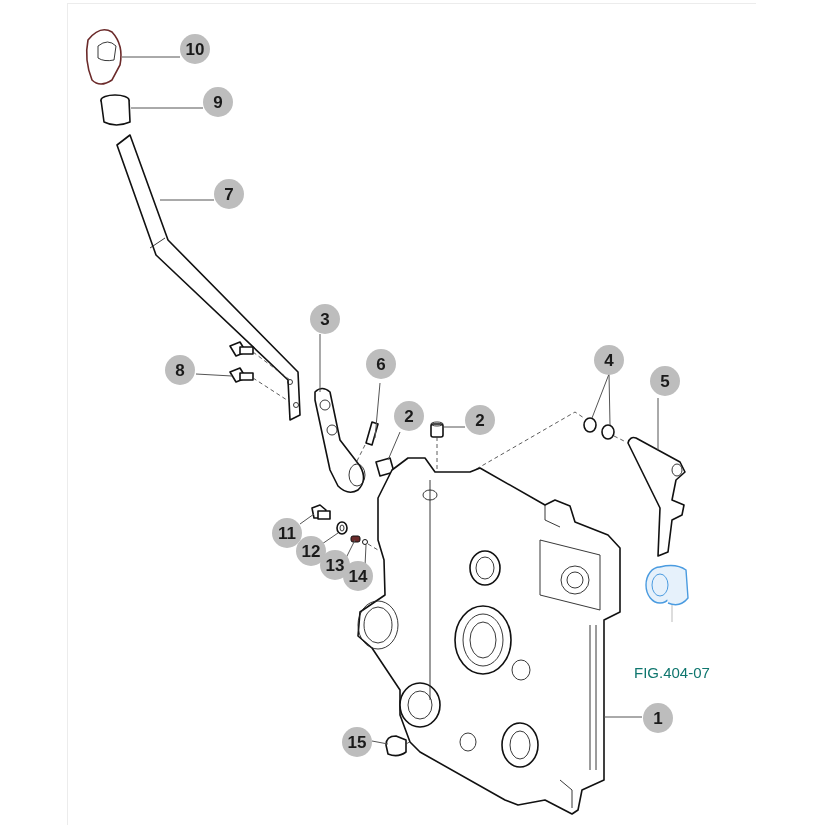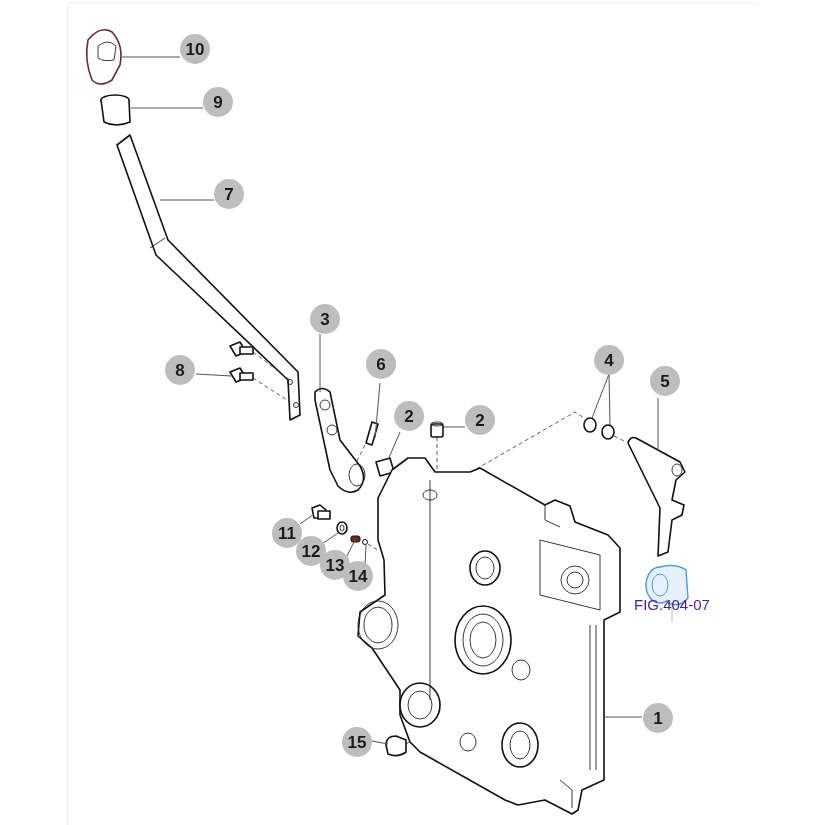--- a/index.html
+++ b/index.html
@@ -5,21 +5,21 @@
   html, body { margin: 0; padding: 0; background: #ffffff; }
   body { width: 825px; height: 825px; position: relative; overflow: hidden; font-family: "Liberation Sans", sans-serif; }
   .frame { position: absolute; left: 67px; top: 3px; width: 688px; height: 830px; border-left: 1px solid #ececec; border-top: 1px solid #ececec; }
   svg.diagram { position: absolute; left: 0; top: 0; }
   .callout-circle { fill: #bdbdbd; }
   .callout-text { font-family: "Liberation Sans", sans-serif; font-weight: bold; font-size: 17px; fill: #1a1a1a; text-anchor: middle; dominant-baseline: central; }
   .leader { stroke: #555; stroke-width: 1; fill: none; }
   .part { stroke: #111; stroke-width: 1.6; fill: #fff; stroke-linejoin: round; }
   .thin { stroke: #222; stroke-width: 0.9; fill: none; }
   .dash { stroke: #333; stroke-width: 0.8; fill: none; stroke-dasharray: 4 3; }
-  .fig-ref { position: absolute; left: 634px; top: 596px; font-family: "Liberation Sans", sans-serif; font-size: 15px; color: #4c1d95; }
+  .fig-ref { position: absolute; left: 634px; top: 664px; font-family: "Liberation Sans", sans-serif; font-size: 15px; color: #0f766e; }
 </style>
 </head>
 <body>
 
 <div class="frame"></div>
 
 <svg class="diagram" width="825" height="825" viewBox="0 0 825 825">
 
   <g>
     <path d="M88 40 Q100 25 112 32 Q124 45 120 65 L112 80 Q100 88 92 80 Q84 60 88 40 Z" fill="#fff" stroke="#6b2a2a" stroke-width="1.6"></path>

